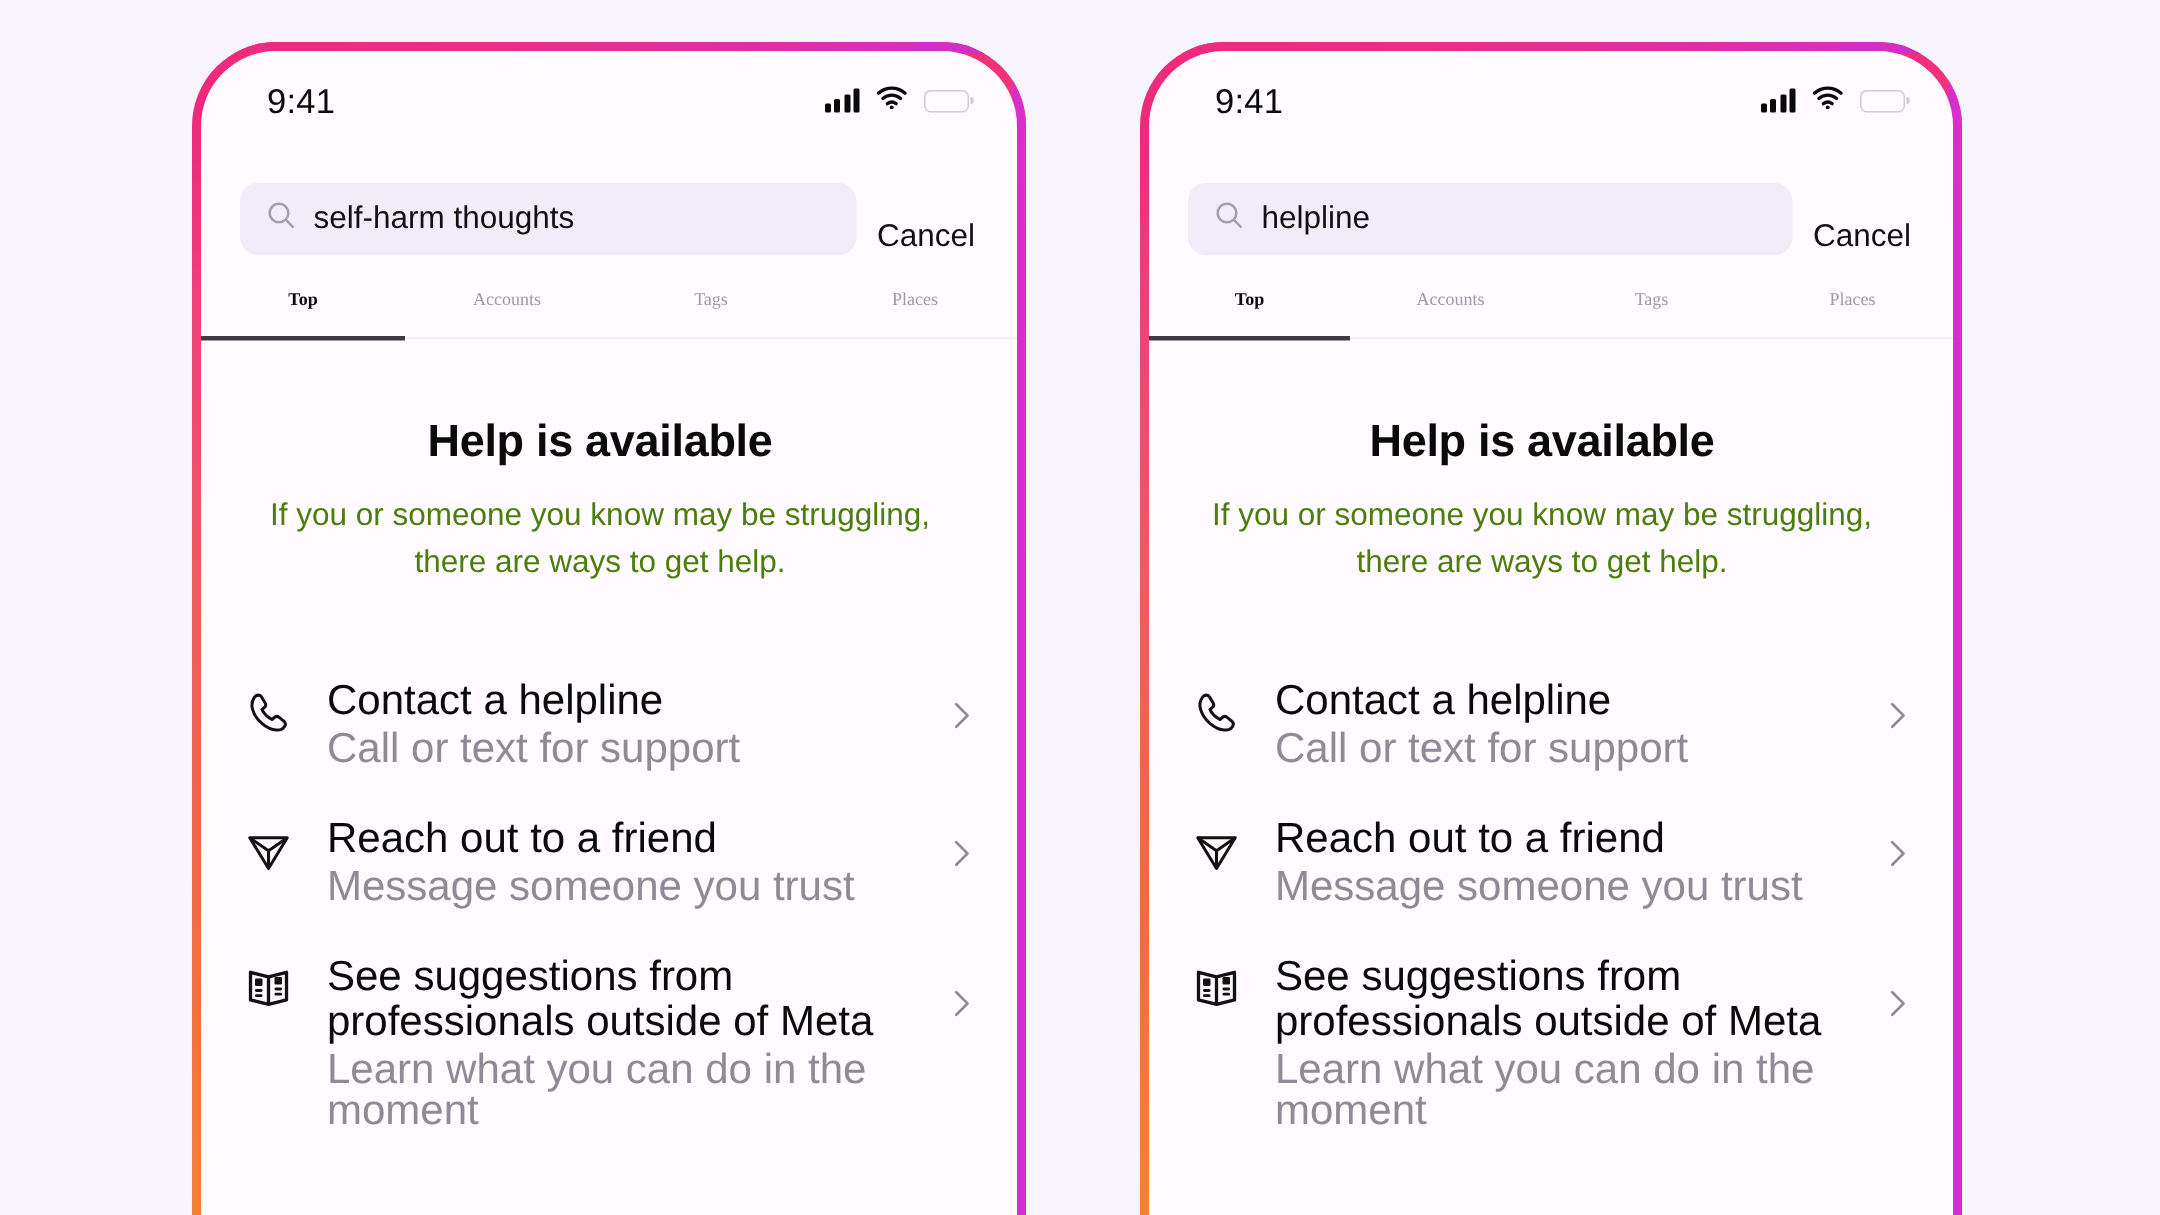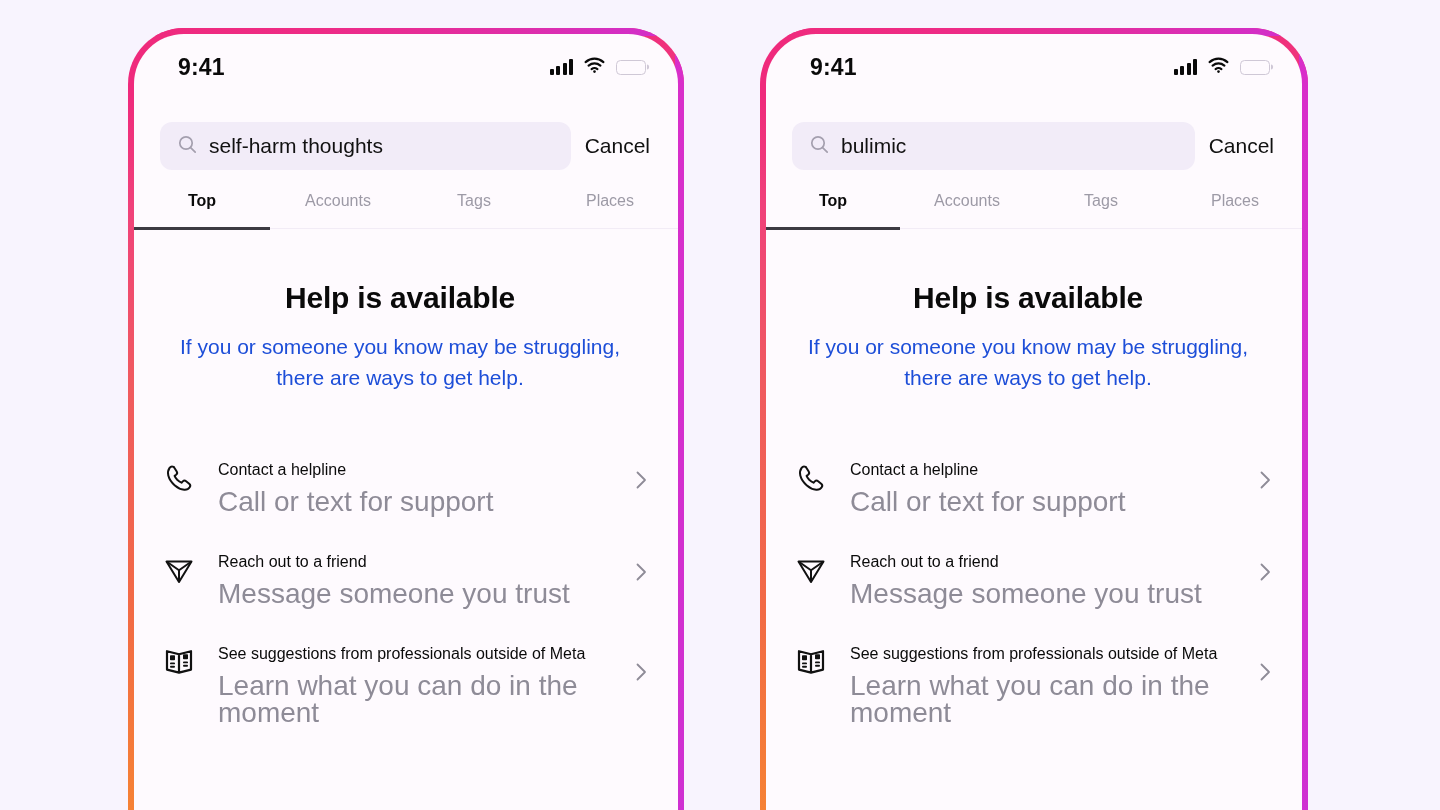--- a/index.html
+++ b/index.html
@@ -107,21 +107,21 @@
   
   .status-bar {
     height: 66px;
     display: flex;
     align-items: center;
     justify-content: space-between;
     padding: 0 32px 0 44px;
   }
   .status-time {
     font-size: 23px;
-    font-weight: bold;
+    font-weight: normal;
     color: #0a0a0a;
     letter-spacing: 0.2px;
   }
   .status-icons {
     display: flex;
     align-items: center;
     gap: 11px;
   }
   .signal { display: flex; align-items: flex-end; gap: 2.5px; height: 16px; }
   .signal i {
@@ -154,21 +154,21 @@
     right: -4px; top: 50%;
     transform: translateY(-50%);
     width: 2px; height: 5px;
     background: #cfc8d6;
     border-radius: 0 2px 2px 0;
   }
 
   
   .search-row {
     display: flex;
-    align-items: center;
+    align-items: flex-end;
     gap: 0;
     padding: 22px 0 0 0;
     margin: 0 26px 0 26px;
   }
   .search-field {
     flex: 1;
     height: 48px;
     background: #f2ecf8;
     border-radius: 12px;
     display: flex;
@@ -195,24 +195,25 @@
   
   .tabs {
     position: relative;
     display: flex;
     margin-top: 22px;
     border-bottom: 1.5px solid #f2ecf6;
   }
   .tab {
     flex: 1;
     text-align: center;
-    font-size: 16px;
+    font-size: 12px;
     color: #9d9aa6;
     padding-bottom: 18px;
     position: relative;
+    font-family: Liberation Serif, serif;
   }
   .tab.active {
     color: #0a0a0a;
     font-weight: bold;
   }
   .tab.active::after {
     content: "";
     position: absolute;
     left: -46px;
     right: 0;
@@ -230,21 +231,21 @@
   .help-title {
     font-size: 30px;
     font-weight: bold;
     color: #0a0a0a;
     letter-spacing: -0.2px;
   }
   .help-sub {
     margin-top: 16px;
     font-size: 21px;
     line-height: 31px;
-    color: #1d4ed8;
+    color: #4d7c0f;
   }
 
   
   .options {
     margin-top: 52px;
     padding: 0 26px 0 28px;
   }
   .option {
     display: flex;
     align-items: flex-start;
@@ -255,21 +256,21 @@
     flex: 0 0 auto;
     width: 34px;
     height: 34px;
     margin-top: 6px;
     display: flex;
     align-items: center;
     justify-content: center;
   }
   .option-text { flex: 1; min-width: 0; }
   .option-title {
-    font-size: 16px;
+    font-size: 28px;
     color: #0a0a0a;
     line-height: 30px;
   }
   .option-sub {
     margin-top: 3px;
     font-size: 28px;
     color: #8e8b97;
     line-height: 27px;
   }
   .chevron {
@@ -428,21 +429,21 @@
       </div>
 
       <div class="search-row">
         <div class="search-field">
           <span>
             <svg width="19" height="19" viewBox="0 0 19 19" fill="none">
               <circle cx="8" cy="8" r="6.2" stroke="#a49fae" stroke-width="1.7"></circle>
               <path d="M12.6 12.6l4.6 4.6" stroke="#a49fae" stroke-width="1.7" stroke-linecap="round"></path>
             </svg>
           </span>
-          <span class="search-value" placeholder="Search">bulimic</span>
+          <span class="search-value" placeholder="Search">helpline</span>
         </div>
         <div class="cancel-btn">Cancel</div>
       </div>
 
       <div class="tabs">
         <div class="tab active">Top</div>
         <div class="tab">Accounts</div>
         <div class="tab">Tags</div>
         <div class="tab">Places</div>
       </div>

